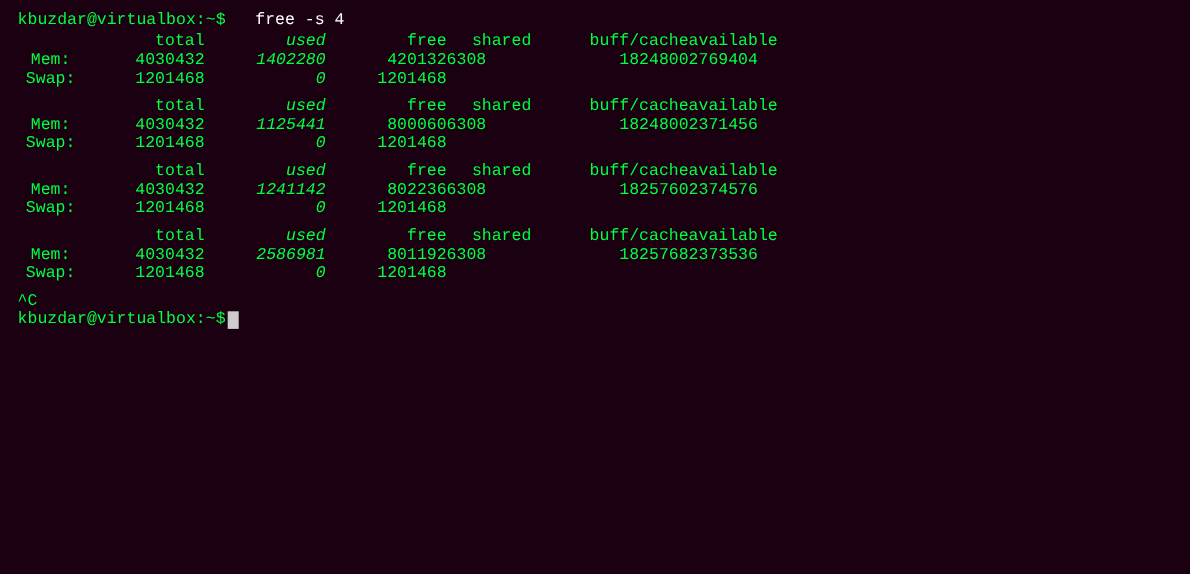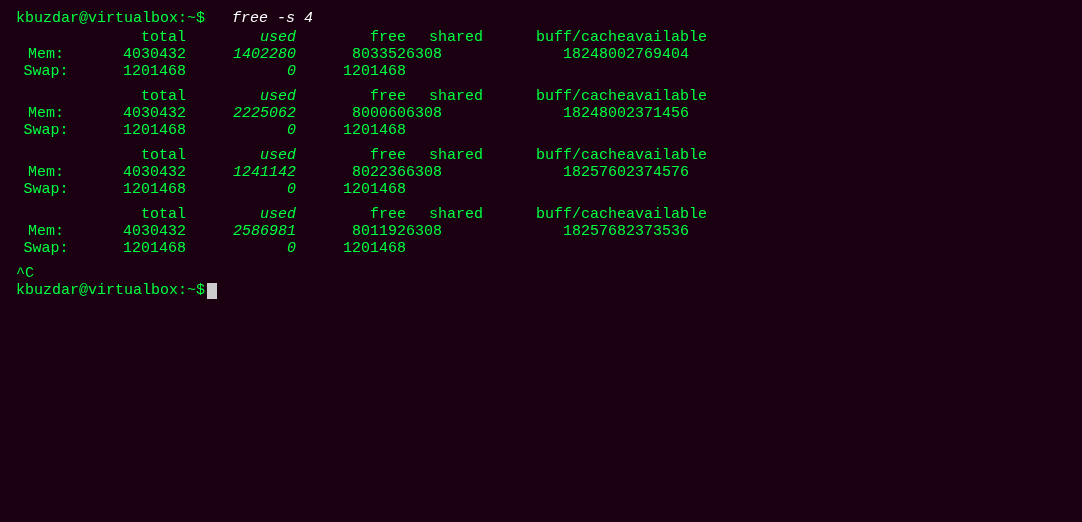--- a/index.html
+++ b/index.html
@@ -28,21 +28,20 @@
       color: #00ff41;
       margin-bottom: 2px;
     }
 
     .prompt {
       color: #00ff41;
     }
 
     .command {
       color: #ffffff;
-      font-style: italic;
     }
 
     .table-block {
       margin-bottom: 8px;
     }
 
     .ctrl-c-line {
       margin-top: 6px;
       color: #00ff41;
     }
@@ -106,21 +105,21 @@
           <th class="col-shared">shared</th>
           <th class="col-buffcache">buff/cache</th>
           <th class="col-available">available</th>
         </tr>
       </thead>
       <tbody>
         <tr>
           <td class="col-label">Mem:</td>
           <td class="col-total">4030432</td>
           <td class="col-used">1402280</td>
-          <td class="col-free">803352</td>
+          <td class="col-free">420132</td>
           <td class="col-shared">6308</td>
           <td class="col-buffcache">1824800</td>
           <td class="col-available">2769404</td>
         </tr>
         <tr>
           <td class="col-label">Swap:</td>
           <td class="col-total">1201468</td>
           <td class="col-used">0</td>
           <td class="col-free">1201468</td>
           <td class="col-shared"></td>
@@ -141,21 +140,21 @@
           <th class="col-free">free</th>
           <th class="col-shared">shared</th>
           <th class="col-buffcache">buff/cache</th>
           <th class="col-available">available</th>
         </tr>
       </thead>
       <tbody>
         <tr>
           <td class="col-label">Mem:</td>
           <td class="col-total">4030432</td>
-          <td class="col-used">2225062</td>
+          <td class="col-used">1125441</td>
           <td class="col-free">800060</td>
           <td class="col-shared">6308</td>
           <td class="col-buffcache">1824800</td>
           <td class="col-available">2371456</td>
         </tr>
         <tr>
           <td class="col-label">Swap:</td>
           <td class="col-total">1201468</td>
           <td class="col-used">0</td>
           <td class="col-free">1201468</td>

